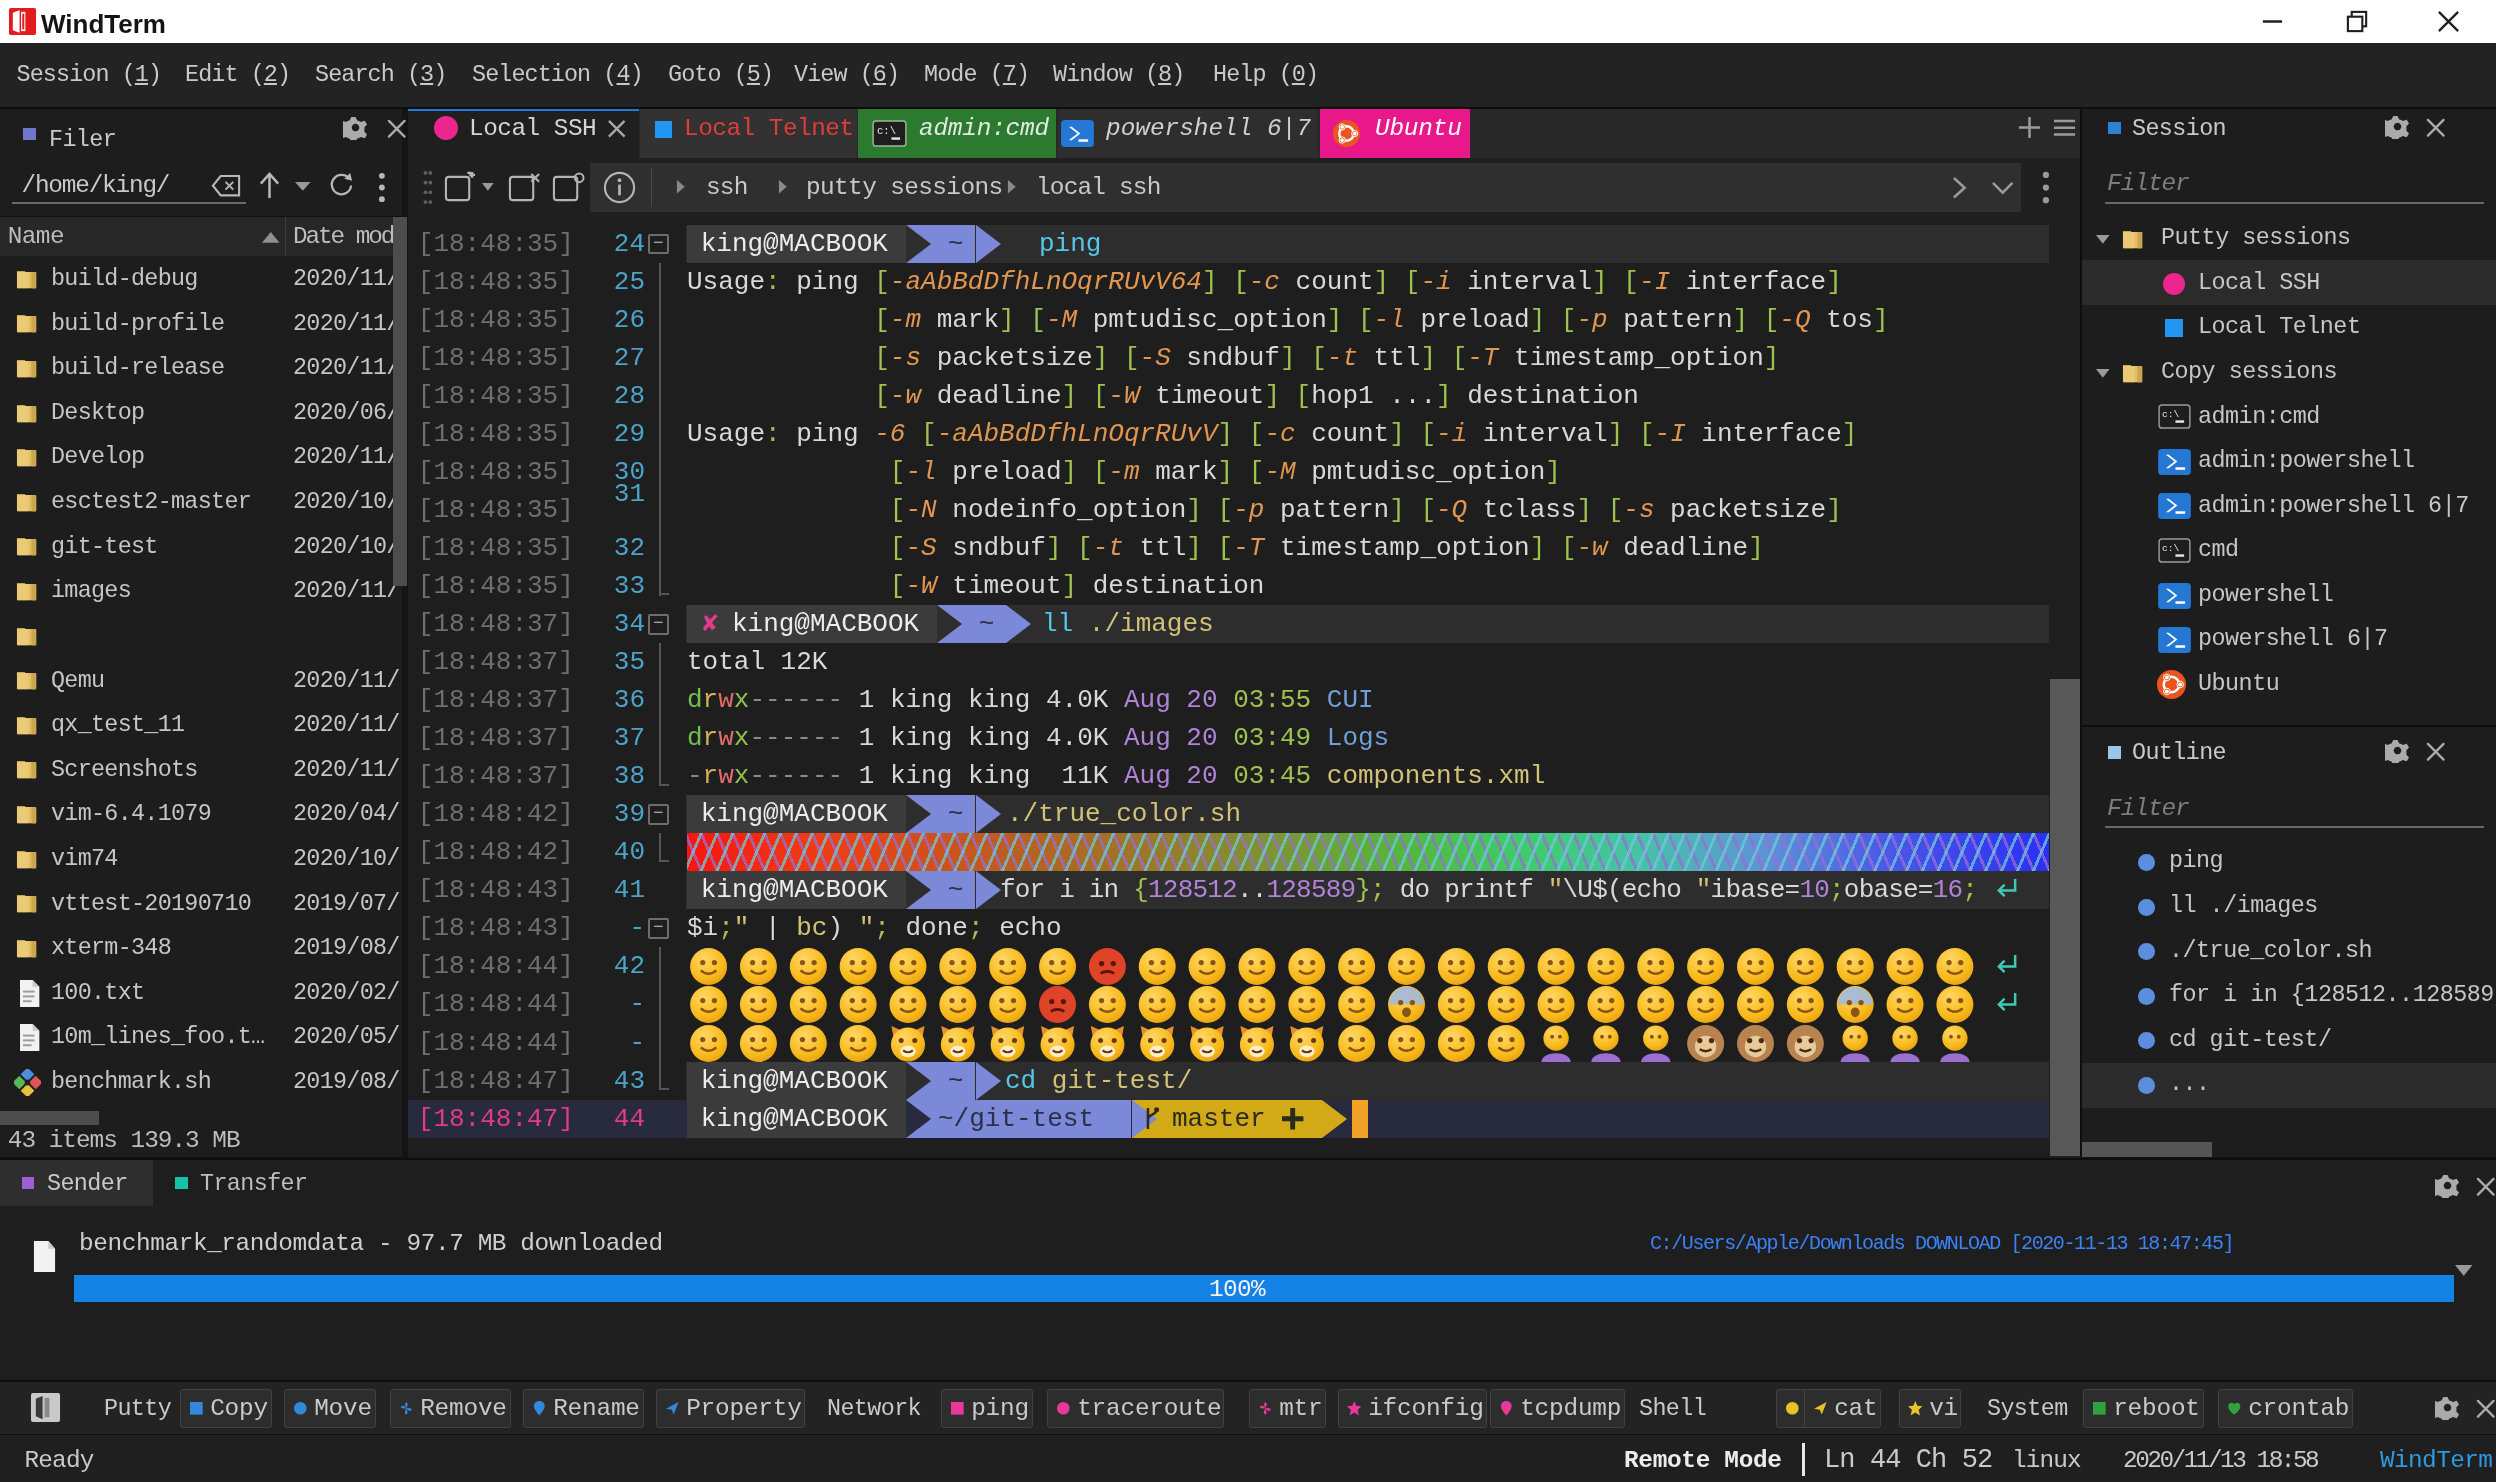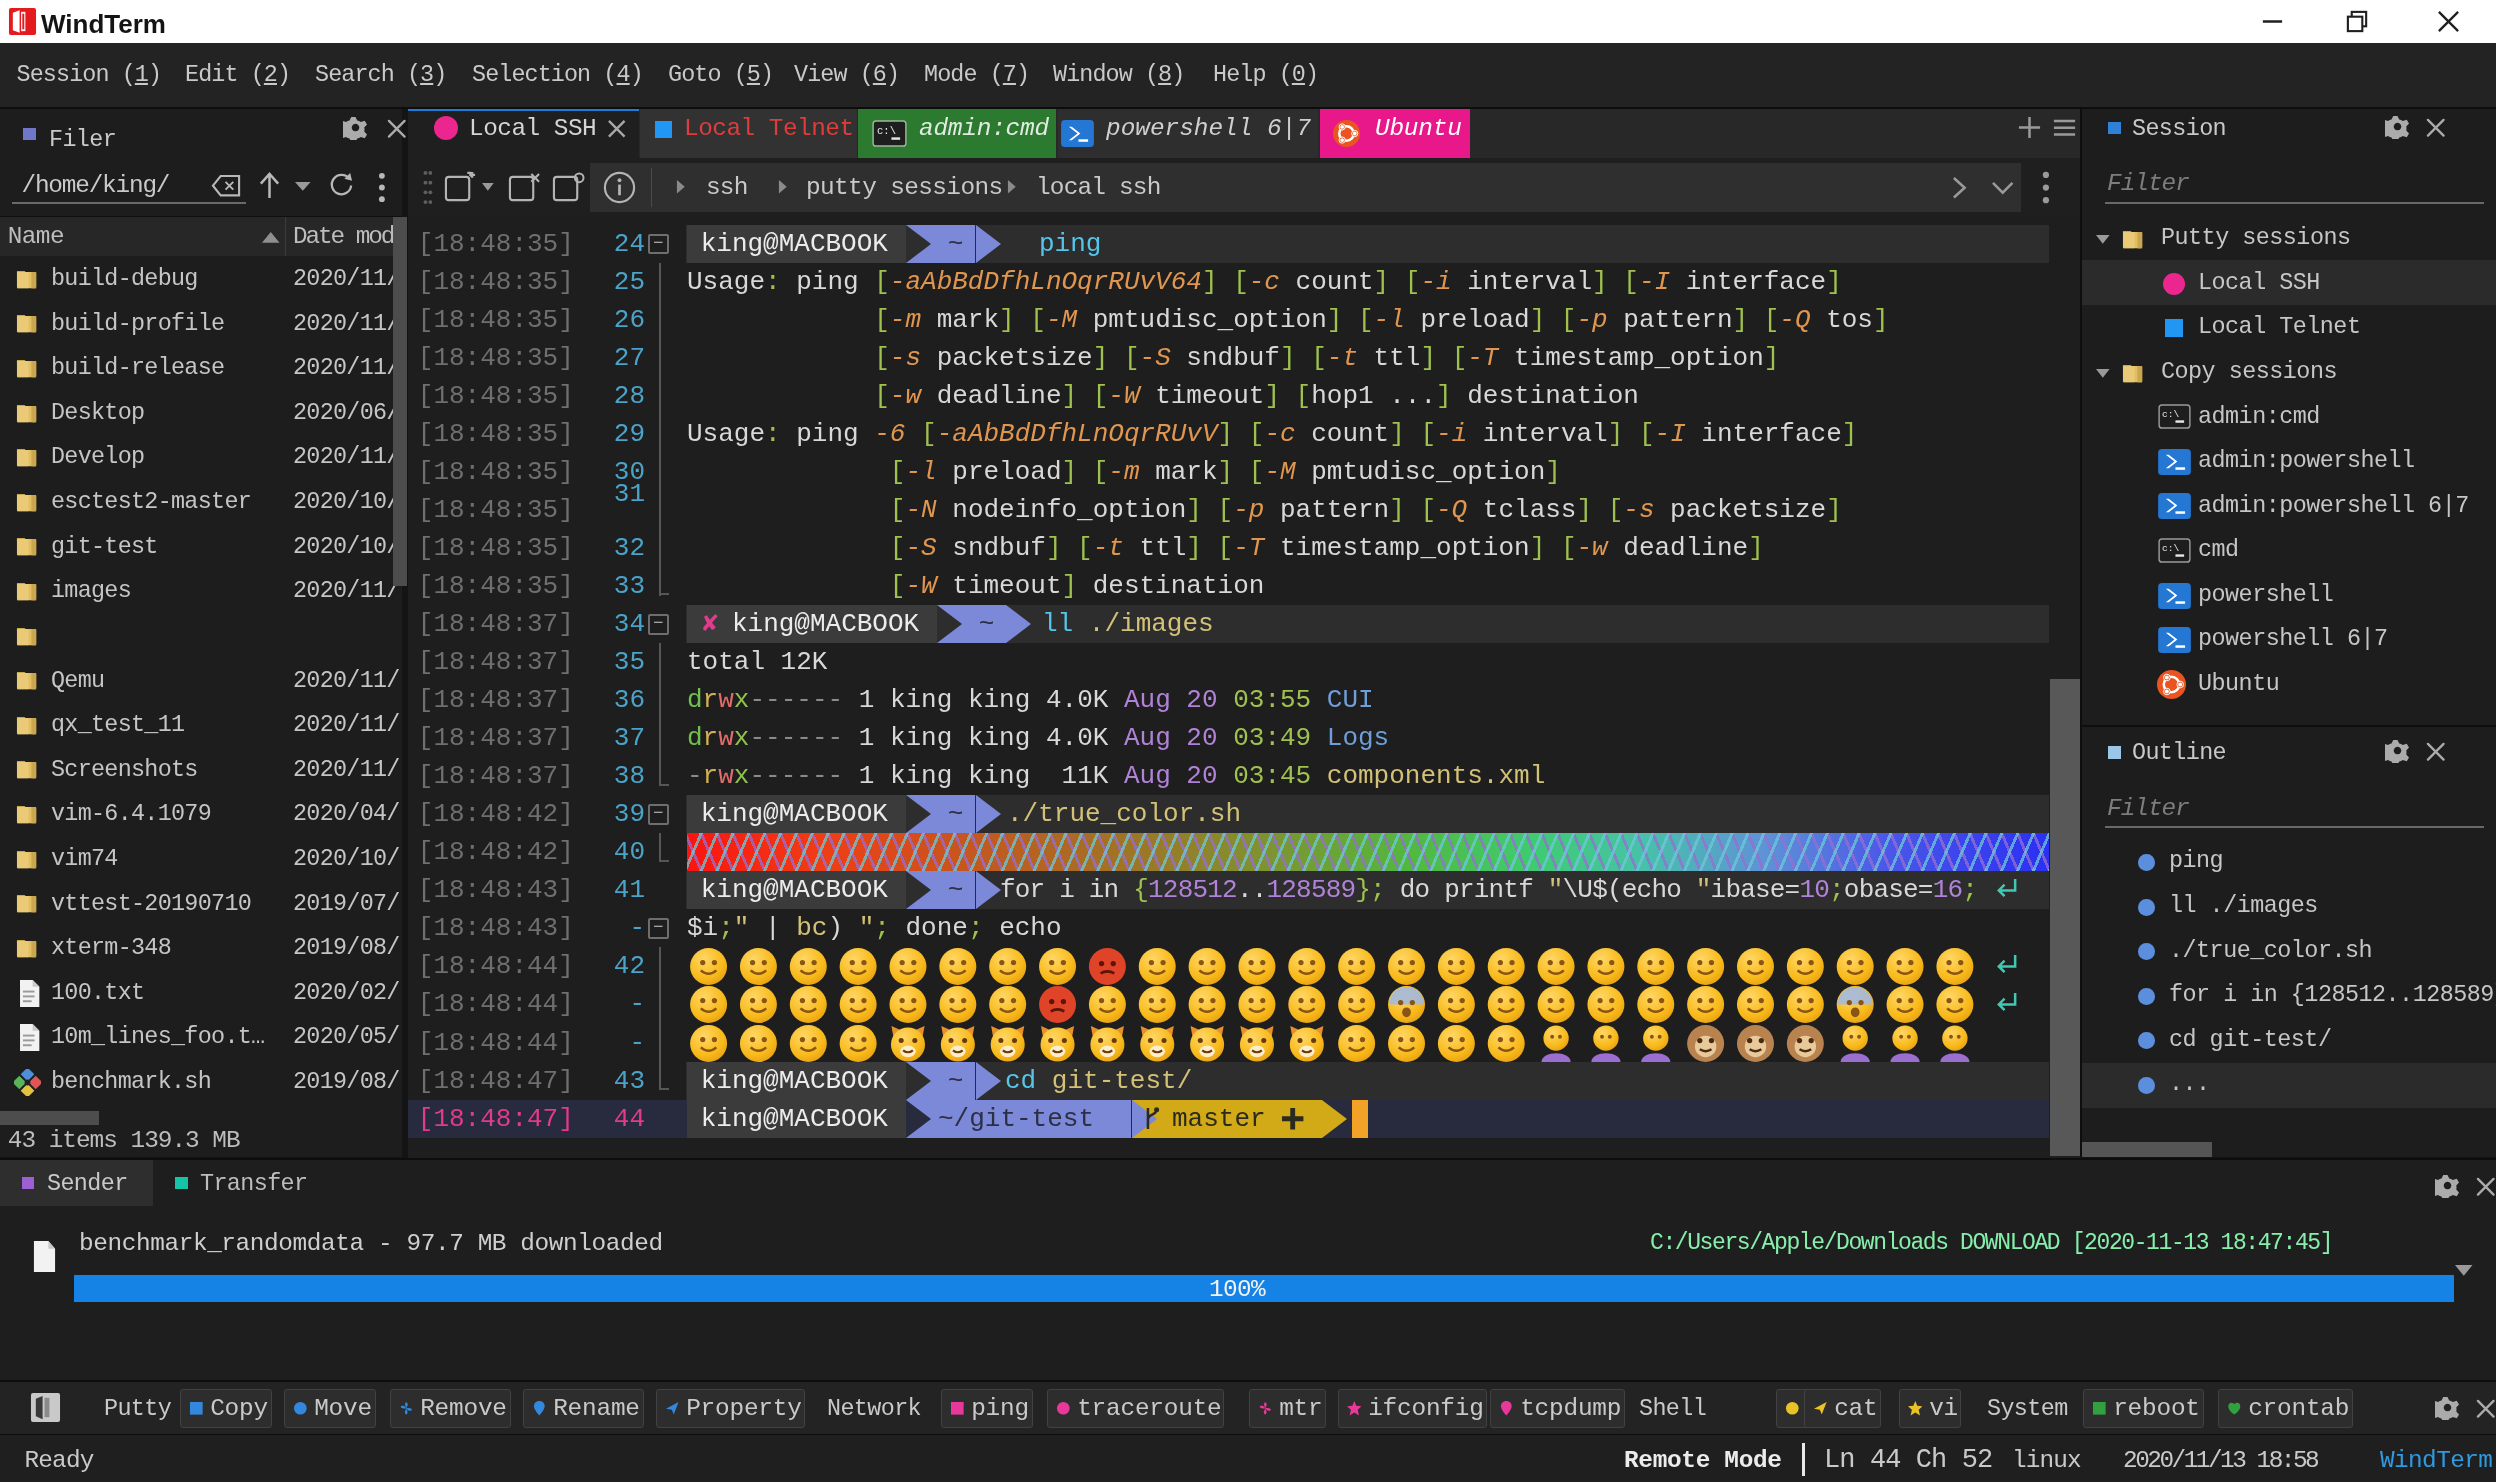--- a/index.html
+++ b/index.html
@@ -673,21 +673,21 @@
       <path fill="#ababab" d="M13.0 2.08 l1.8200000000000003 3.6400000000000006 a8.32 8.32 0 0 1 3.6400000000000006 1.56 l4.16 -1.3 l2.34 3.9 l-2.86 3.12 a8.32 8.32 0 0 1 0 4.16 l2.86 3.12 l-2.34 3.9 l-4.16 -1.3 a8.32 8.32 0 0 1 -3.6400000000000006 1.56 l-1.8200000000000003 3.6400000000000006 h-4.42 l-1.8200000000000003 -3.6400000000000006 a8.32 8.32 0 0 1 -3.6400000000000006 -1.56 l-4.16 1.3 l-2.34 -3.9 l2.86 -3.12 a8.32 8.32 0 0 1 0 -4.16 l-2.86 -3.12 l2.34 -3.9 l4.16 1.3 a8.32 8.32 0 0 1 3.6400000000000006 -1.56 l1.8200000000000003 -3.6400000000000006 z M13.0 9.1 a3.9 3.9 0 1 0 0.01 0 z" fill-rule="evenodd"></path>
     </svg>
 <svg class="abs" style="left:2475px;top:15.6px" width="21.5" height="21.5" viewBox="0 0 22 22">
       <path stroke="#ababab" stroke-width="2.4" stroke-linecap="round" d="M3 3 L19 19 M19 3 L3 19"></path>
     </svg>
 <svg class="abs" style="left:32px;top:80px" width="25" height="33" viewBox="0 0 26 34">
       <path fill="#f2f2f2" d="M2 1 h15 l7 8 v24 h-22 z"></path>
       <path fill="#c9c9c9" d="M17 1 l7 8 h-7 z"></path>
     </svg>
 <div class="uitxt" style="left:79px;top:70px;font-size:24.4px;letter-spacing:-0.4px;color:#cfcfcf">benchmark_randomdata - 97.7 MB downloaded</div>
-<div class="uitxt" style="left:1650px;top:70px;font-size:23px;letter-spacing:-1.4px;color:#86efac">C:/Users/Apple/Downloads DOWNLOAD [2020-11-13 18:47:45]</div>
+<div class="uitxt" style="left:1650px;top:70px;font-size:20px;letter-spacing:-1.4px;color:#3b82f6">C:/Users/Apple/Downloads DOWNLOAD [2020-11-13 18:47:45]</div>
 <svg class="abs" style="left:2454px;top:104px" width="19.5" height="12.7" viewBox="0 0 20 13">
       <path fill="#9a9a9a" d="M1 1 h18 l-9 11 z"></path>
     </svg>
 <div class="abs" style="left:74px;top:115px;width:2380px;height:27px;background:#1583e6"></div>
 <div class="uitxt" style="left:1209px;top:116px;font-size:24.4px;color:#f2f2f2">100%</div>
 </div>
 <div class="abs" style="left:0;top:1380px;width:2497px;height:54px;background:#232323;border-top:2.9px solid #0d0d0d"></div>
 <svg class="abs" style="left:30px;top:1392px" width="31" height="31" viewBox="0 0 32 32">
     <rect x="1" y="1" width="30" height="30" rx="2" fill="#c9c9c9"></rect>
     <path fill="#3a3a3a" d="M6 7 L13 4 L13 28 L6 25 Z"></path>

